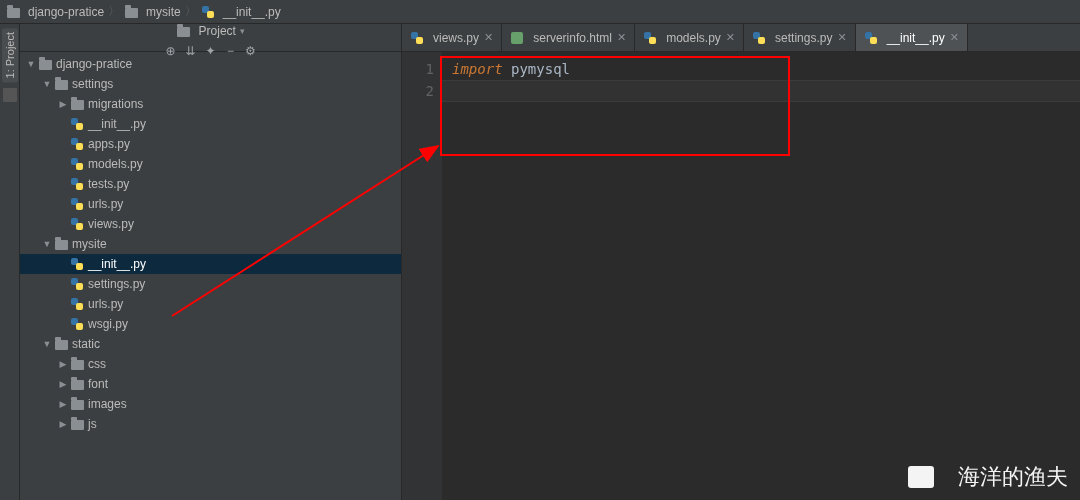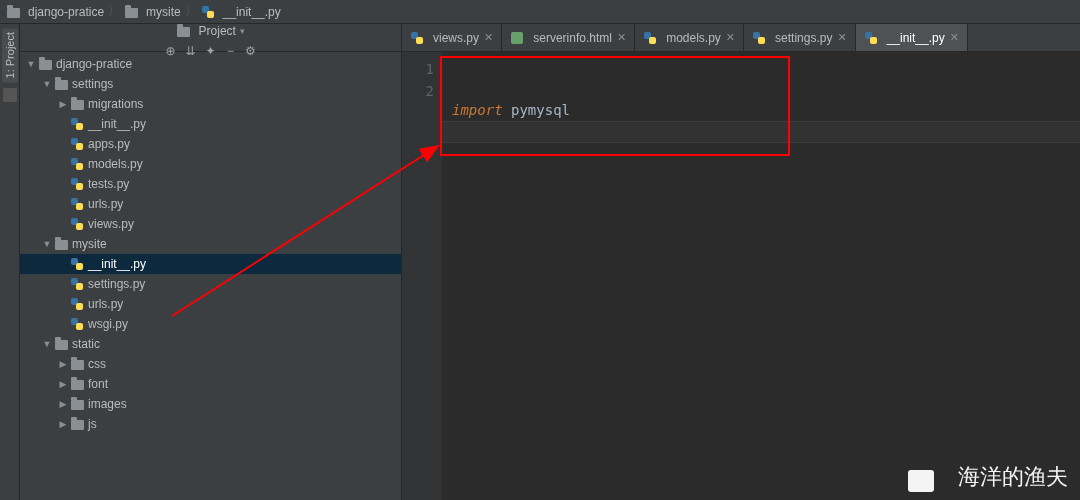--- a/index.html
+++ b/index.html
@@ -188,21 +188,20 @@
     text-align: right;
     padding: 6px 8px 0 0;
     color: #606366;
     line-height: 22px;
   }
   .code {
     flex: 1;
     padding: 6px 10px 0 10px;
     line-height: 22px;
     position: relative;
-    margin-top: 41px;
   }
   .line-active {
     position: absolute;
     left: 0; right: 0; top: 28px; height: 22px;
     background: #323232;
     border: 1px solid #3b3b3b;
     border-left: none; border-right: none;
     pointer-events: none;
   }
   .kw { color: #cc7832; font-style: italic; }
@@ -223,21 +222,21 @@
     pointer-events: none;
   }
   .watermark {
     position: absolute;
     right: 12px;
     bottom: 8px;
     color: #fff;
     font-size: 22px;
     font-weight: 500;
     display: flex;
-    align-items: flex-end;
+    align-items: center;
     gap: 24px;
     opacity: 0.95;
     pointer-events: none;
   }
   .wm-icon {
     width: 26px; height: 22px;
     background: #fff;
     border-radius: 3px;
     position: relative;
   }

